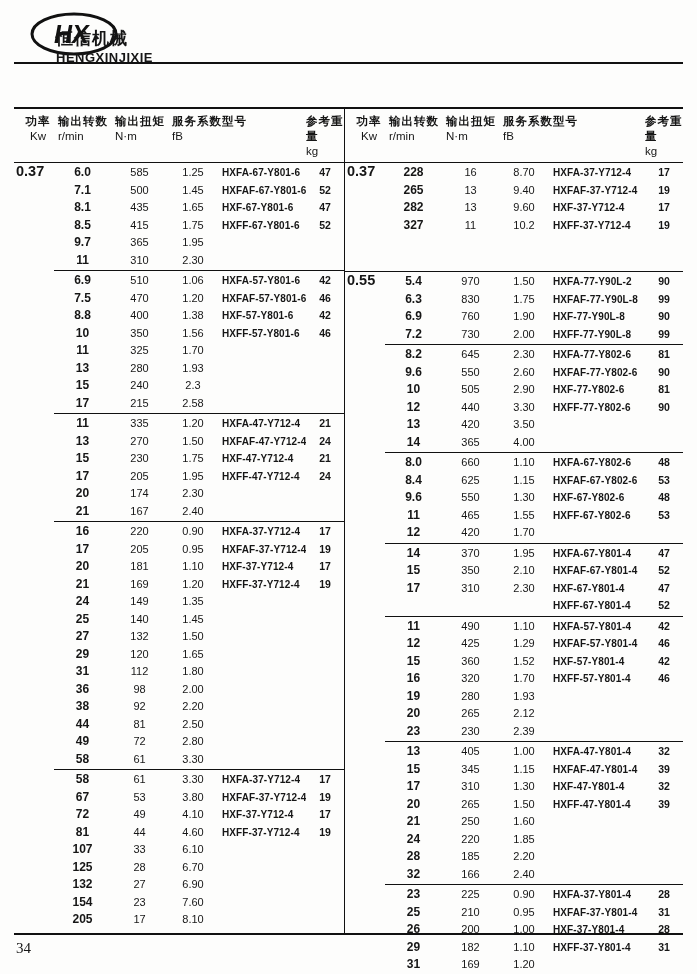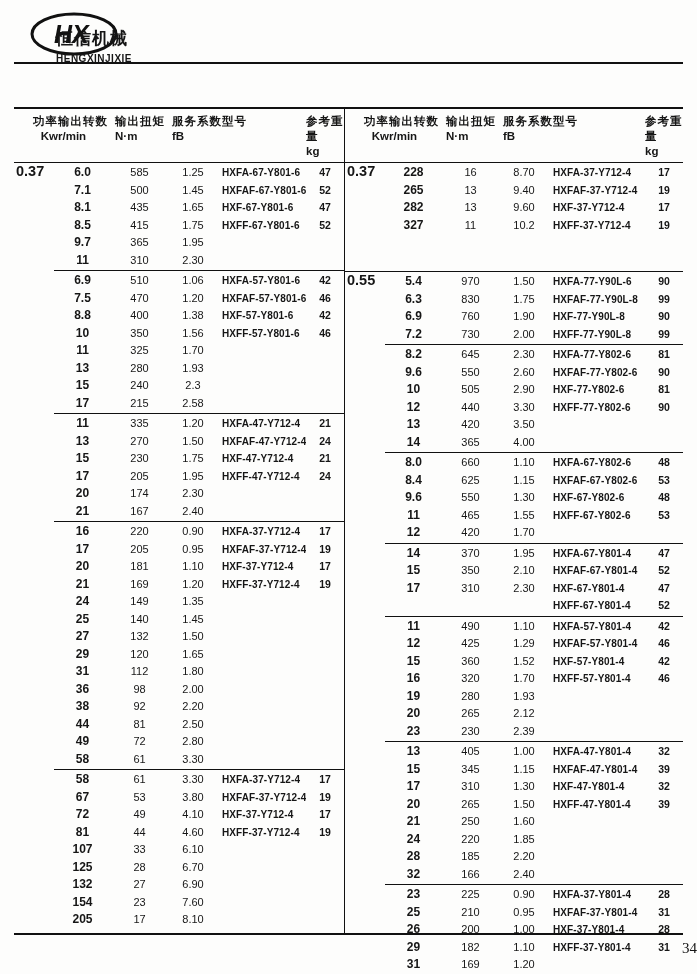--- a/index.html
+++ b/index.html
@@ -6,39 +6,39 @@
   .page{
     position:relative;width:697px;height:974px;background:#fdfdfc;
     font-family:"Liberation Sans",sans-serif;color:#161616;overflow:hidden;
     margin:0 auto;box-sizing:border-box;
   }
   
   .hdr{position:absolute;left:14px;right:14px;top:8px;height:56px;}
   .logo-wrap{position:absolute;left:16px;top:2px;width:110px;height:48px;}
   .brand{position:absolute;left:42px;top:22px;width:120px;}
   .brand-cn{font-size:17px;font-weight:bold;letter-spacing:1px;line-height:18px;}
-  .brand-en{font-size:10px;font-weight:bold;letter-spacing:.5px;line-height:8px;text-decoration:underline;}
+  .brand-en{font-size:13px;font-weight:bold;letter-spacing:.5px;line-height:8px;text-decoration:underline;}
   .page-title{
     position:absolute;right:25px;top:22px;font-size:23px;font-weight:bold;
     letter-spacing:5px;white-space:nowrap;
   }
   .hdr-rule{position:absolute;left:14px;right:14px;top:62px;height:0;border-top:2.5px solid #111;}
   
   .tbl{
     position:absolute;left:14px;top:107px;width:669px;height:828px;
     border-top:2px solid #111;border-bottom:2px solid #111;
     display:flex;box-sizing:border-box;
   }
   .half{width:330px;box-sizing:border-box;display:flex;flex-direction:column;}
   .half.right{width:339px;border-left:1.5px solid #111;}
   .half-head{display:flex;border-bottom:1.8px solid #111;padding:5px 0 4px 0;}
   .hcell{text-align:left;}
   .hcell .cn{display:block;font-size:11.5px;font-weight:bold;letter-spacing:1px;line-height:15px;}
-  .hcell .en{display:block;font-size:11.5px;font-weight:bold;line-height:14px;}
-  .w-power{width:40px;text-align:right;padding-left:4px;}
+  .hcell .en{display:block;font-size:11.5px;font-weight:normal;line-height:14px;}
+  .w-power{width:40px;text-align:center;padding-left:4px;}
   .w-speed{width:57px;}
   .w-torque{width:57px;}
   .w-fb{width:50px;}
   .w-model{flex:1;}
   .w-weight{width:38px;}
   .group{display:flex;}
   .group.gsep{border-top:1.6px solid #111;margin-top:36px;}
   .power-cell{
     width:40px;box-sizing:border-box;padding-left:2px;font-size:14.5px;
     font-weight:bold;line-height:17.5px;
@@ -48,21 +48,21 @@
   .block.bsep{border-top:1.4px solid #111;}
   .row{display:flex;height:17.5px;line-height:17.5px;}
   .c{font-size:11px;text-align:center;white-space:nowrap;overflow:hidden;}
   .c-speed{width:57px;font-weight:bold;font-size:12px;}
   .c-torque{width:57px;}
   .c-fb{width:50px;}
   .c-model{flex:1;text-align:left;font-weight:bold;font-size:10px;letter-spacing:.1px;padding-left:4px;}
   .c-weight{width:38px;font-weight:bold;font-size:10.5px;}
   
   .footer{
-    position:absolute;left:0;right:0;top:940px;text-align:right;
+    position:absolute;left:16px;right:0;top:940px;text-align:left;
     font-family:"Liberation Serif",serif;font-size:15px;
   }
 </style>
 </head>
 <body>
 
 <div class="page">
 
   <div class="hdr">
     <div class="logo-wrap">
@@ -486,21 +486,21 @@
           </div>
         </div>
         <div class="group gsep">
           <div class="power-cell">0.55</div>
           <div class="group-rows">
             <div class="block">
               <div class="row">
                 <div class="c c-speed">5.4</div>
                 <div class="c c-torque">970</div>
                 <div class="c c-fb">1.50</div>
-                <div class="c c-model">HXFA-77-Y90L-6</div>
+                <div class="c c-model">HXFA-77-Y90L-2</div>
                 <div class="c c-weight">90</div>
               </div>
               <div class="row">
                 <div class="c c-speed">6.3</div>
                 <div class="c c-torque">830</div>
                 <div class="c c-fb">1.75</div>
                 <div class="c c-model">HXFAF-77-Y90L-8</div>
                 <div class="c c-weight">99</div>
               </div>
               <div class="row">

